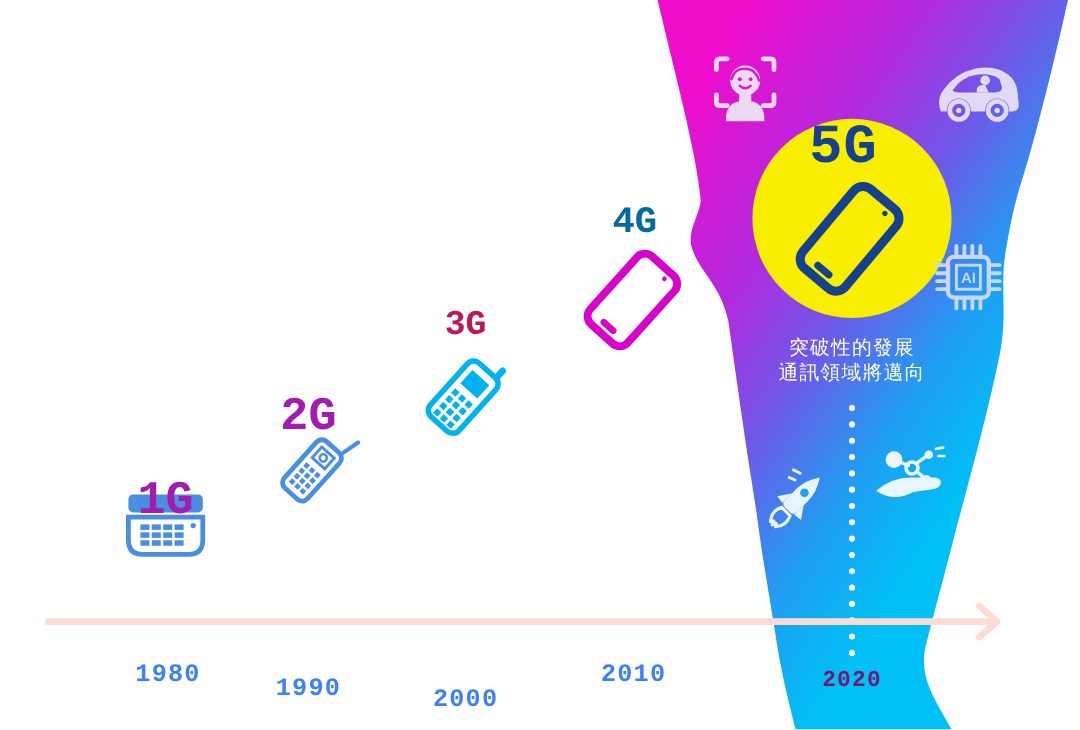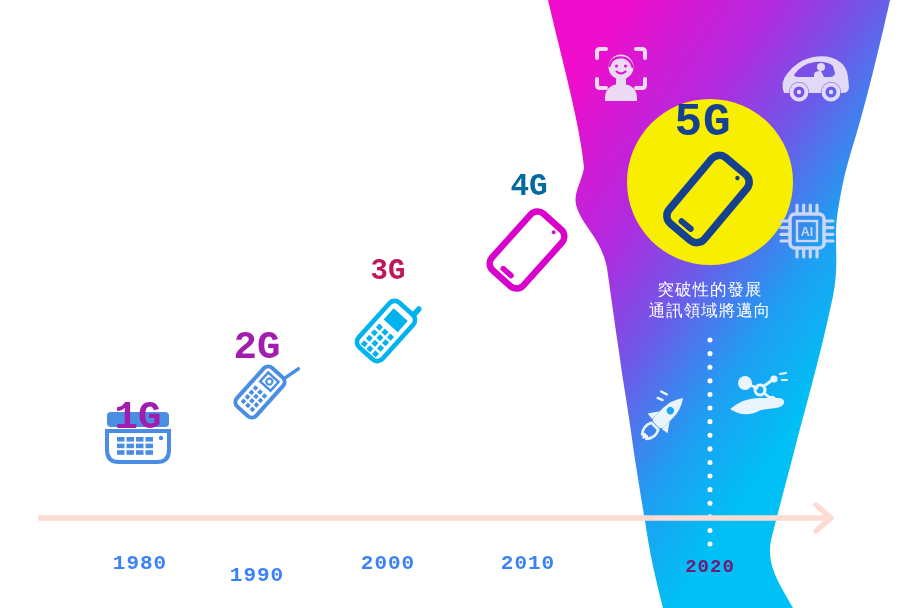--- a/index.html
+++ b/index.html
@@ -233,17 +233,17 @@
 <div class="lbl gen c-blue" style="left:257px;top:348px;">2G</div>
 <div class="lbl gen c-cyan" style="left:388px;top:271px;">3G</div>
 <div class="lbl gen c-magenta" style="left:529px;top:186px;">4G</div>
 <div class="lbl gen c-navy" style="left:703px;top:123px;">5G</div>
 
 <div class="lbl caption" style="left:710px;top:290px;">突破性的發展</div>
 <div class="lbl caption" style="left:710px;top:311px;">通訊領域將邁向</div>
 
 <div class="lbl year" style="left:140px;top:563px;">1980</div>
 <div class="lbl year" style="left:257px;top:563px;margin-top:12px;">1990</div>
-<div class="lbl year" style="left:388px;top:563px;">2000</div>
+<div class="lbl year" style="left:388px;top:584px;">2000</div>
 <div class="lbl year" style="left:528px;top:563px;">2010</div>
 <div class="lbl year-hot" style="left:710px;top:567px;">2020</div>
 
 </div>
 
 </body></html>

